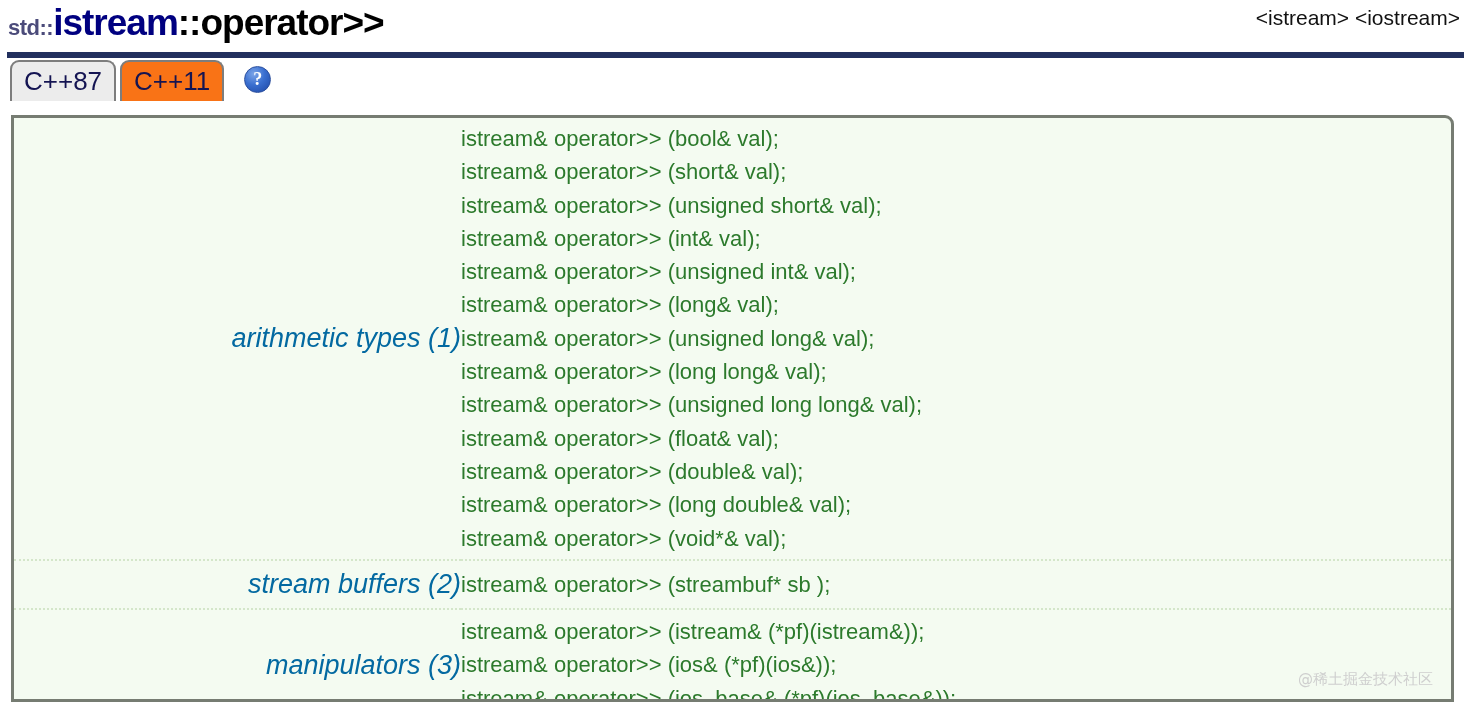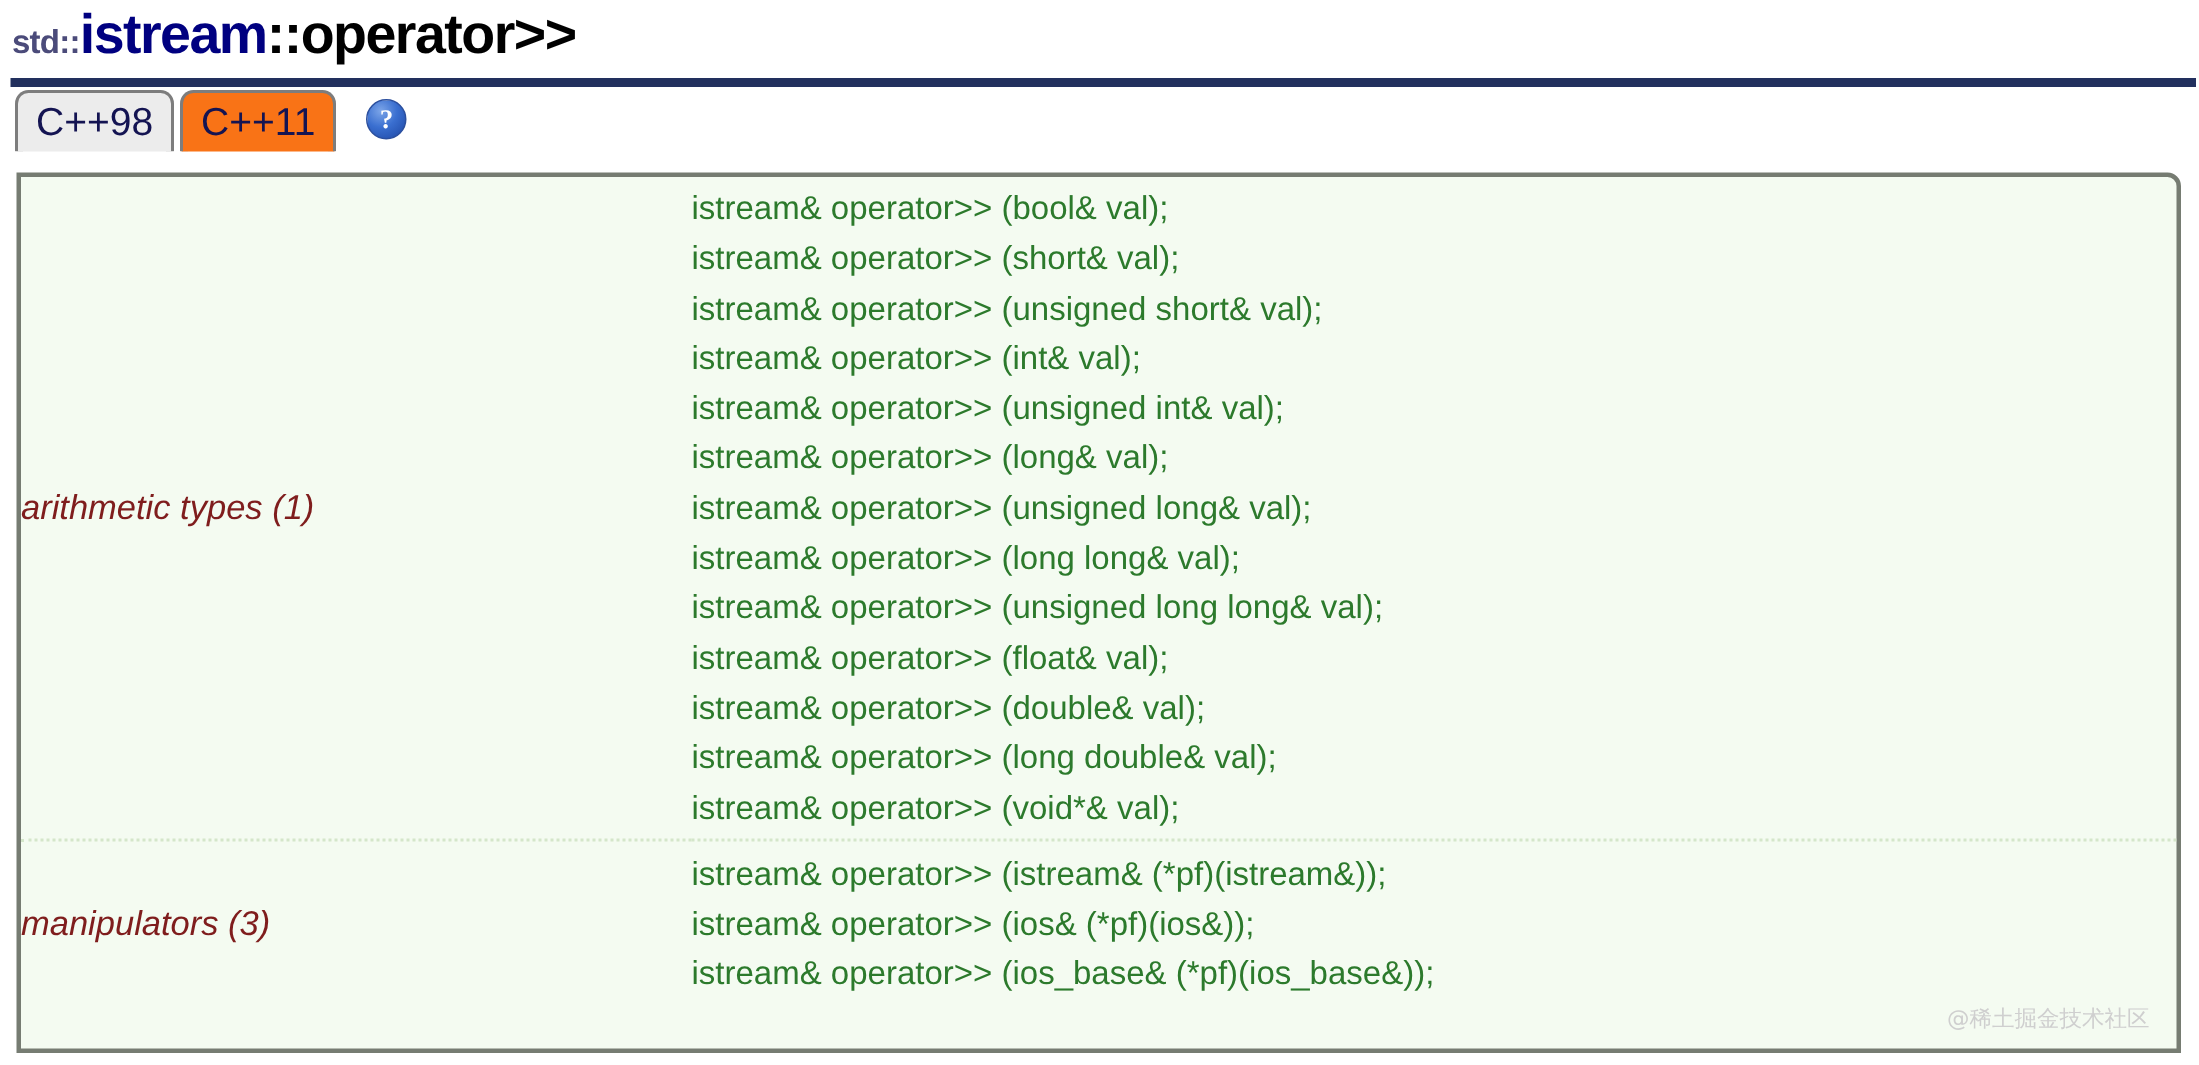--- a/index.html
+++ b/index.html
@@ -128,26 +128,26 @@
   .proto-table {
     width: 100%;
     border-collapse: collapse;
   }
   .proto-table td {
     vertical-align: middle;
     padding: 0;
   }
   .col-label {
     width: 447px;
-    text-align: left;
+    text-align: right;
     padding-right: 16px;
     box-sizing: border-box;
     font-style: italic;
-    font-size: 23px;
-    color: #7f1d1d;
+    font-size: 27px;
+    color: #0369a1;
     white-space: nowrap;
   }
   .col-code {
     padding-left: 0;
     margin-left: 29px;
   }
   .code-line {
     font-size: 22px;
     color: #2c7a2c;
     line-height: 33.3px;
@@ -173,25 +173,26 @@
     margin-top: 40px;
   }
 </style>
 </head>
 <body>
 
 <div class="header">
   <div class="page-title">
     <span class="title-std">std::</span><span class="title-class">istream</span><span class="title-member">::operator&gt;&gt;</span>
   </div>
+  <div class="header-includes">&lt;istream&gt; &lt;iostream&gt;</div>
   <div class="title-rule"></div>
 </div>
 
 <div class="tabbar">
-  <div class="tab">C++98</div>
+  <div class="tab">C++87</div>
   <div class="tab active">C++11</div>
   <div class="help-icon">?</div>
 </div>
 
 <div class="proto-box">
   <table class="proto-table">
     <tbody>
       <tr class="grp-arith">
         <td class="col-label">arithmetic types (1)</td>
         <td class="col-code">
@@ -203,20 +204,26 @@
           <div class="code-line">istream&amp; operator&gt;&gt; (long&amp; val);</div>
           <div class="code-line">istream&amp; operator&gt;&gt; (unsigned long&amp; val);</div>
           <div class="code-line">istream&amp; operator&gt;&gt; (long long&amp; val);</div>
           <div class="code-line">istream&amp; operator&gt;&gt; (unsigned long long&amp; val);</div>
           <div class="code-line">istream&amp; operator&gt;&gt; (float&amp; val);</div>
           <div class="code-line">istream&amp; operator&gt;&gt; (double&amp; val);</div>
           <div class="code-line">istream&amp; operator&gt;&gt; (long double&amp; val);</div>
           <div class="code-line">istream&amp; operator&gt;&gt; (void*&amp; val);</div>
         </td>
       </tr>
+      <tr class="grp-buf row-sep">
+        <td class="col-label">stream buffers (2)</td>
+        <td class="col-code">
+          <div class="code-line">istream&amp; operator&gt;&gt; (streambuf* sb );</div>
+        </td>
+      </tr>
       <tr class="grp-manip row-sep">
         <td class="col-label">manipulators (3)</td>
         <td class="col-code">
           <div class="code-line">istream&amp; operator&gt;&gt; (istream&amp; (*pf)(istream&amp;));</div>
           <div class="code-line">istream&amp; operator&gt;&gt; (ios&amp; (*pf)(ios&amp;));</div>
           <div class="code-line">istream&amp; operator&gt;&gt; (ios_base&amp; (*pf)(ios_base&amp;));</div>
         </td>
       </tr>
     </tbody>
   </table>

